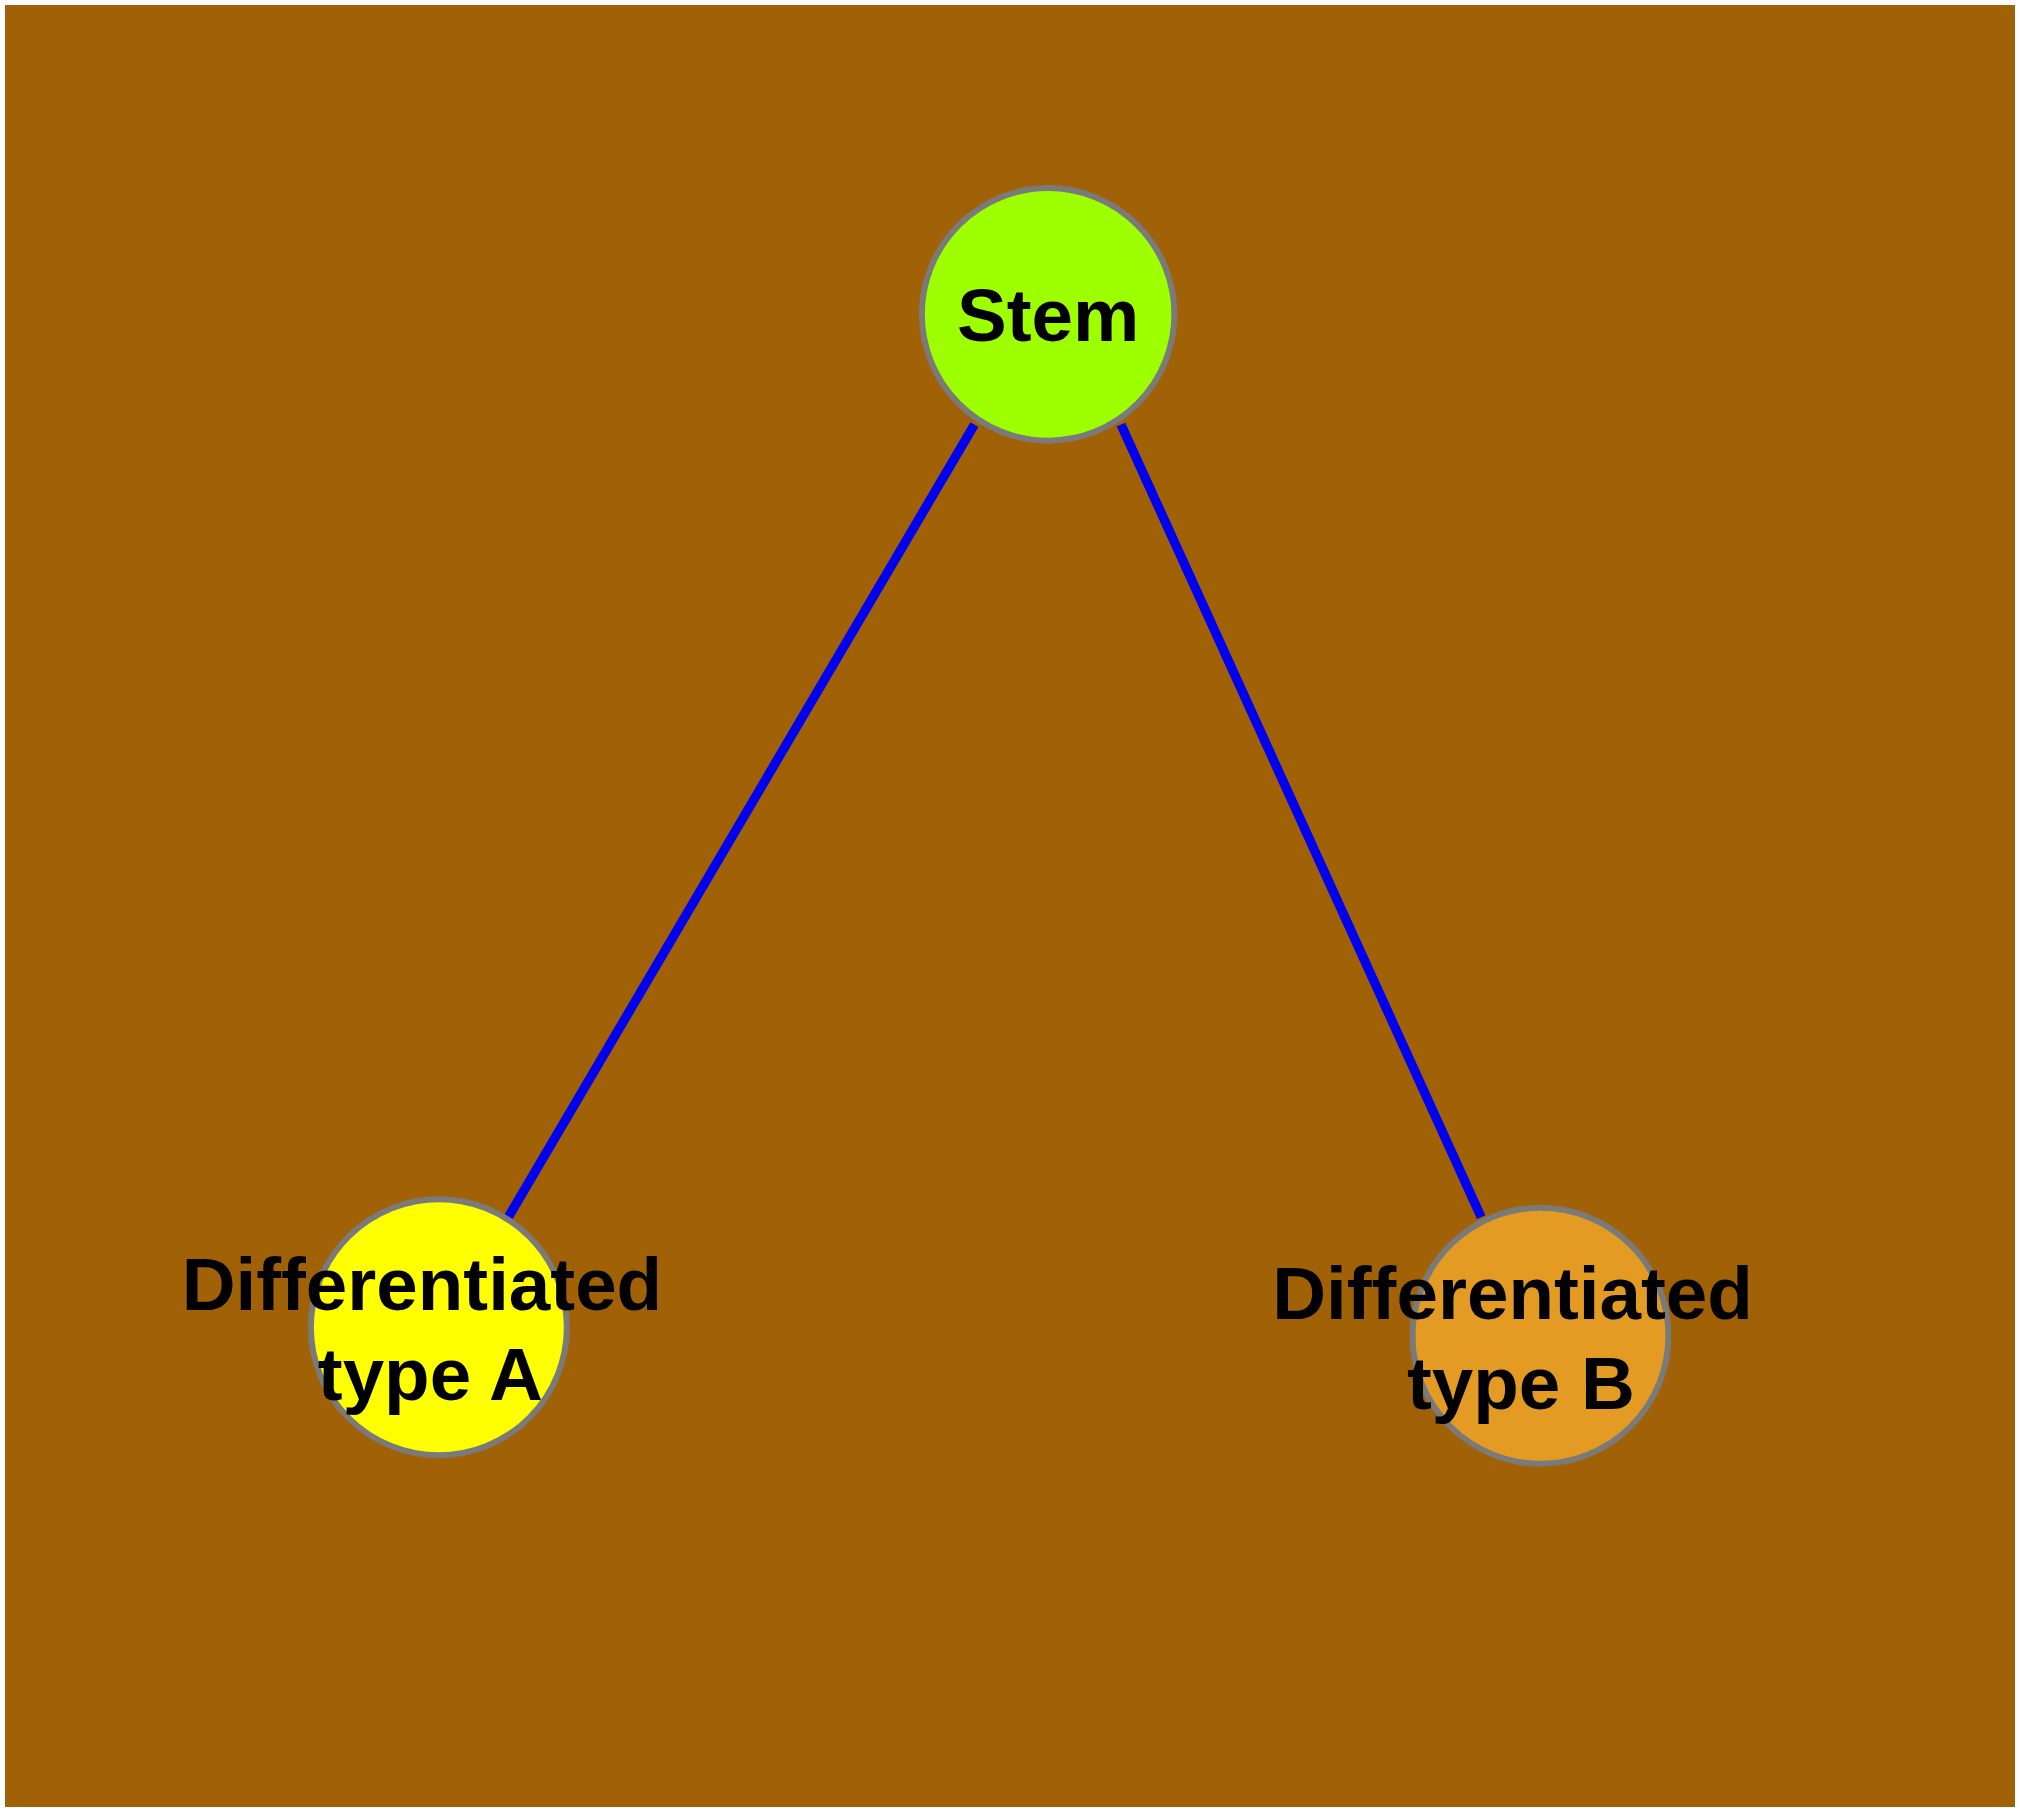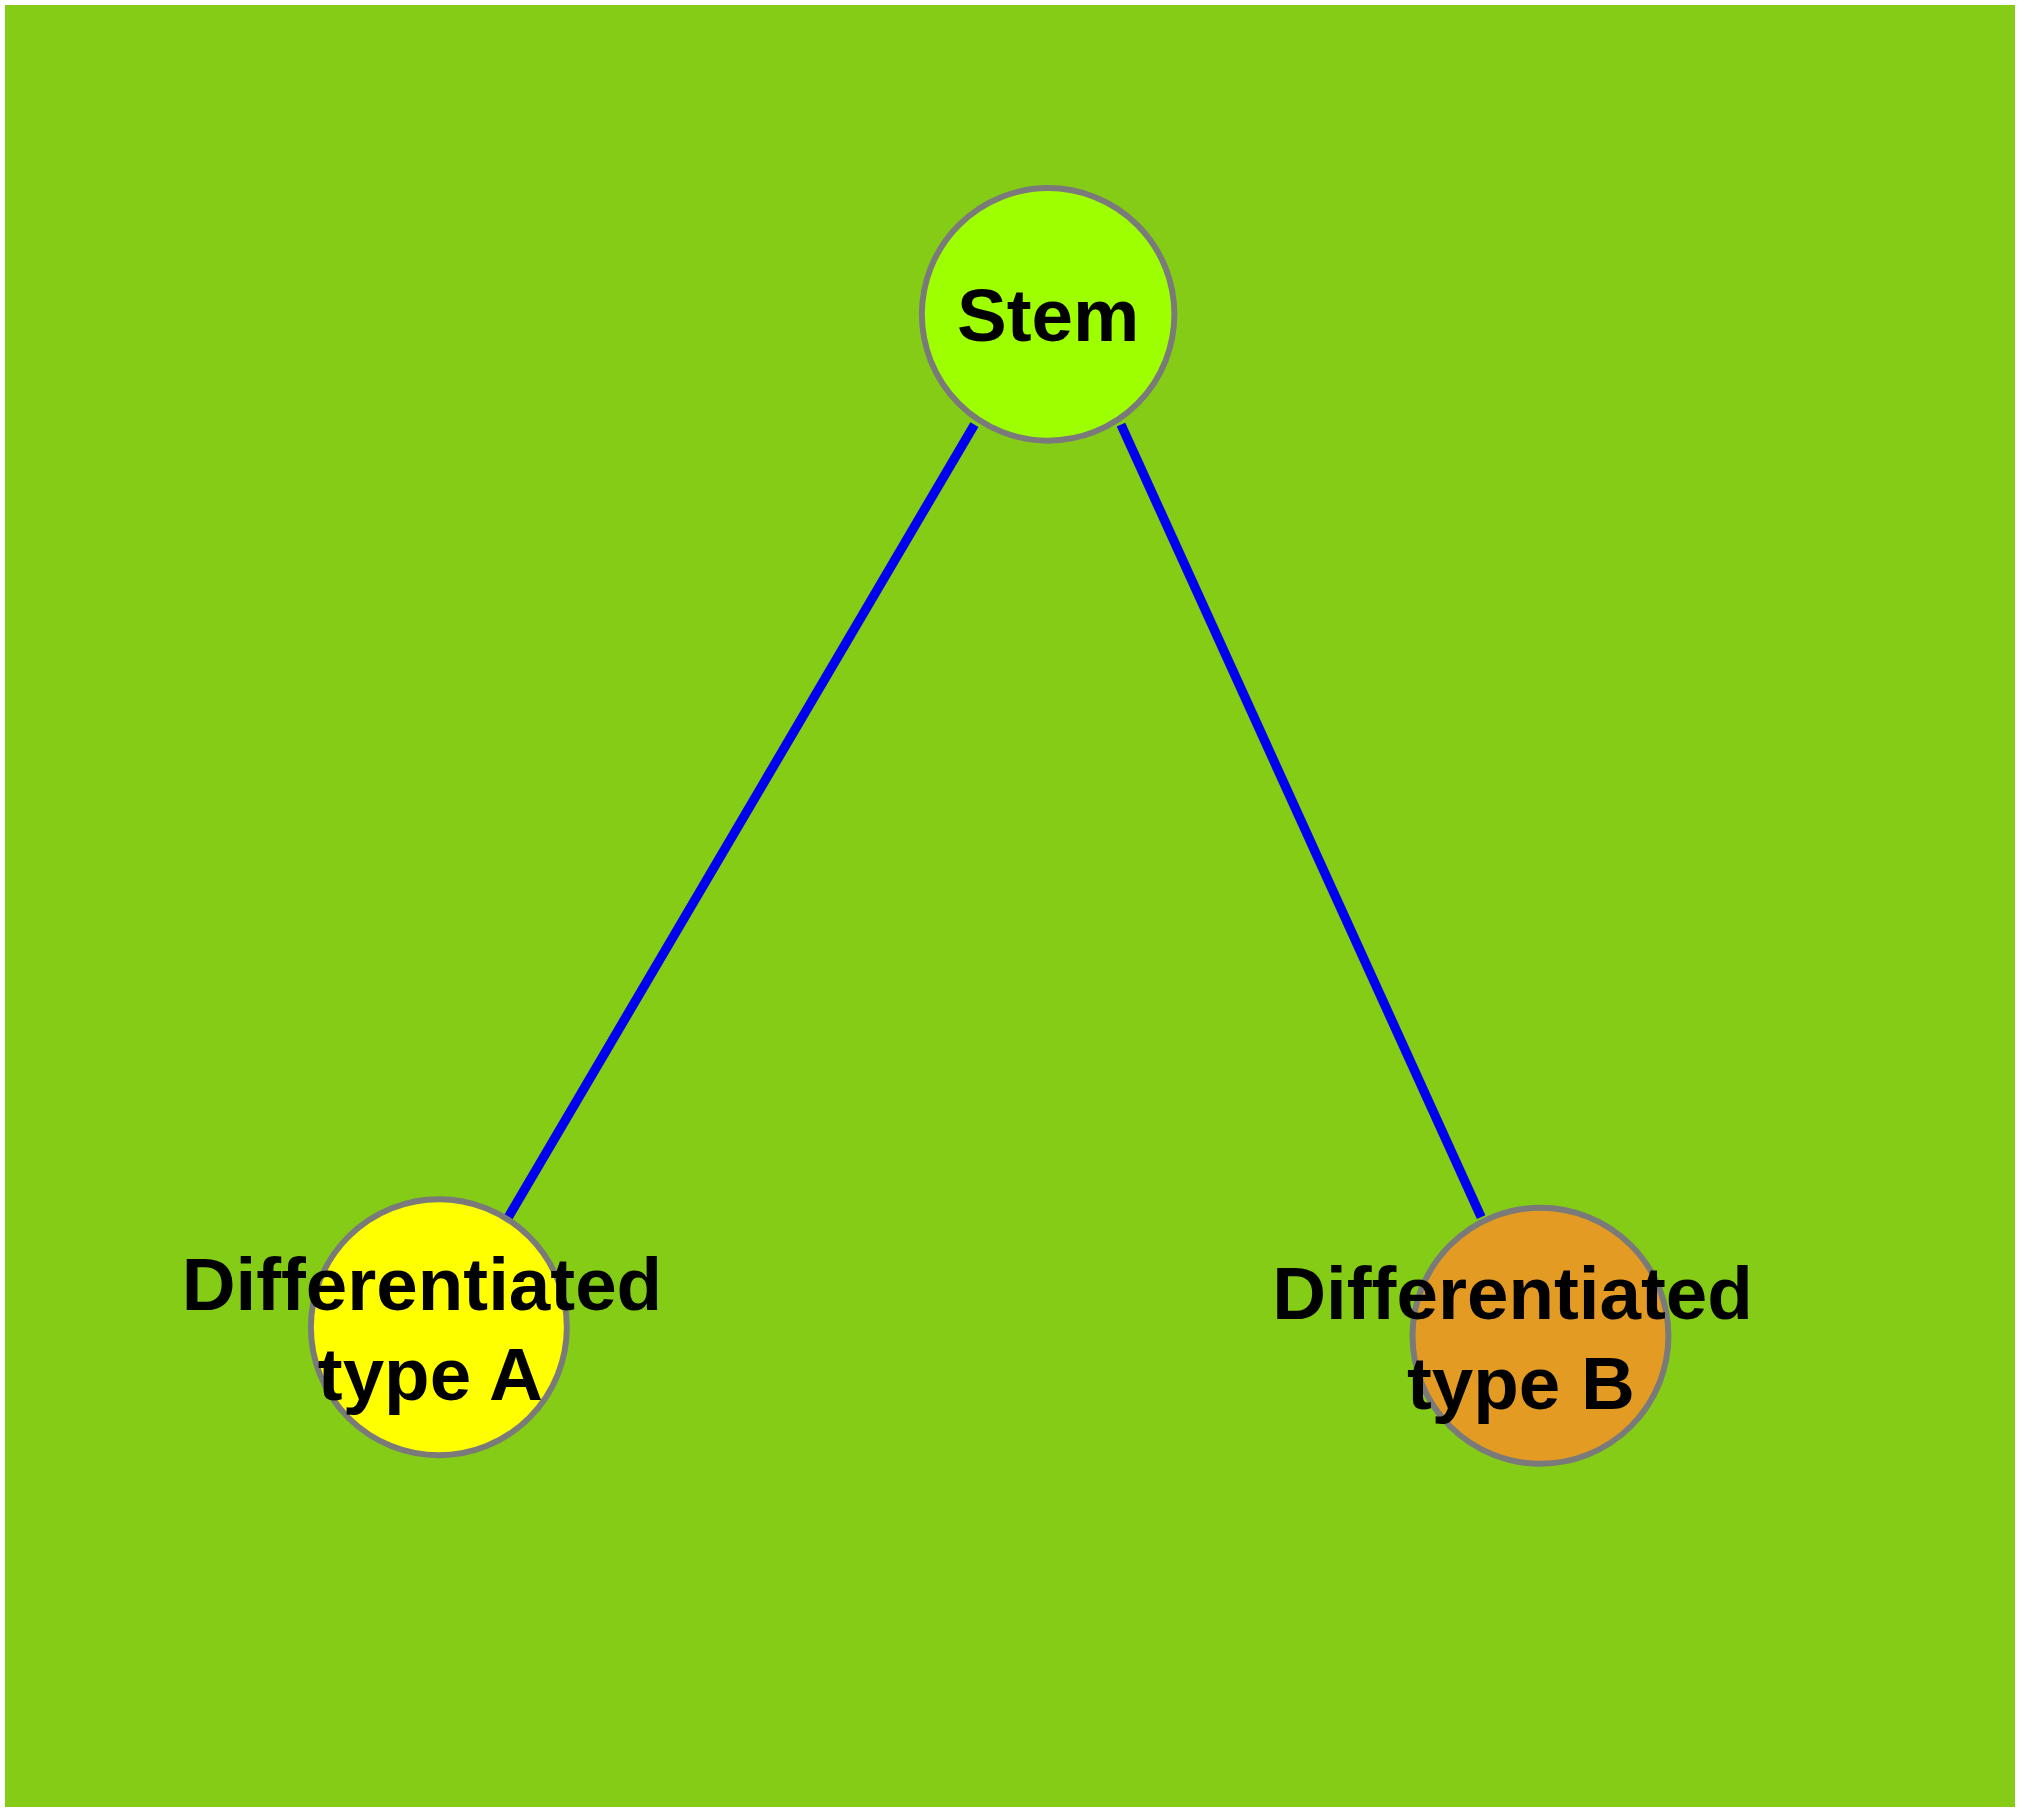--- a/index.html
+++ b/index.html
@@ -15,21 +15,21 @@
     background: #ffffff;
     overflow: hidden;
     font-family: "Liberation Sans", "DejaVu Sans", sans-serif;
   }
   #plot-area {
     position: absolute;
     left: 5.1px;
     top: 5.1px;
     width: 2010px;
     height: 1802px;
-    background: #84cc16;
+    background: #a16207;
   }
   #graph-svg {
     position: absolute;
     left: 0;
     top: 0;
     width: 100%;
     height: 100%;
     display: block;
   }
   .edge-line {

